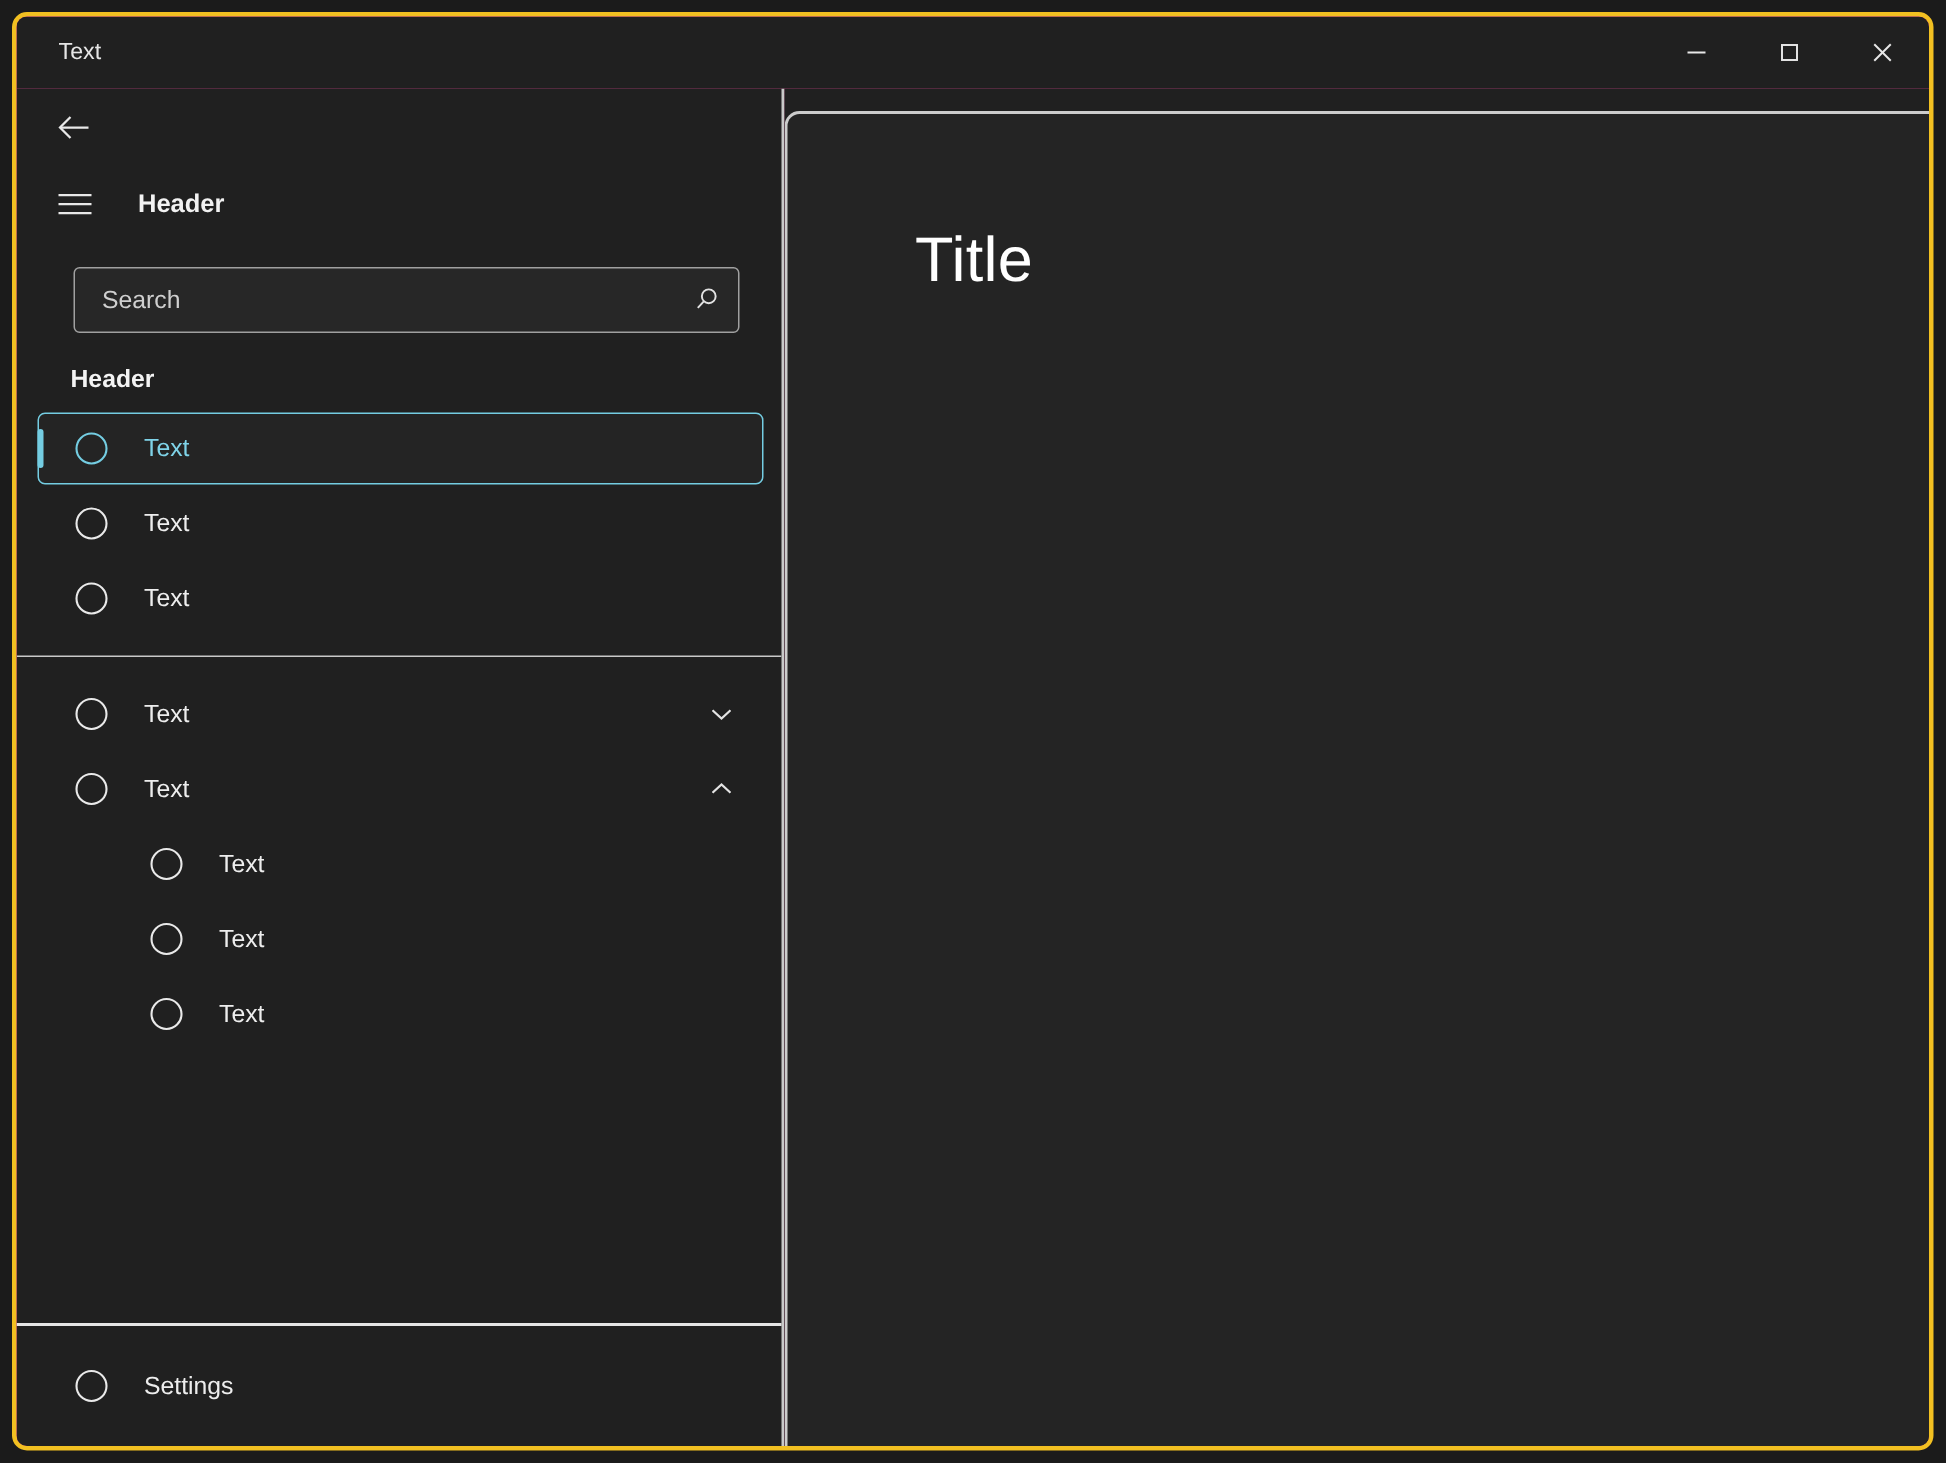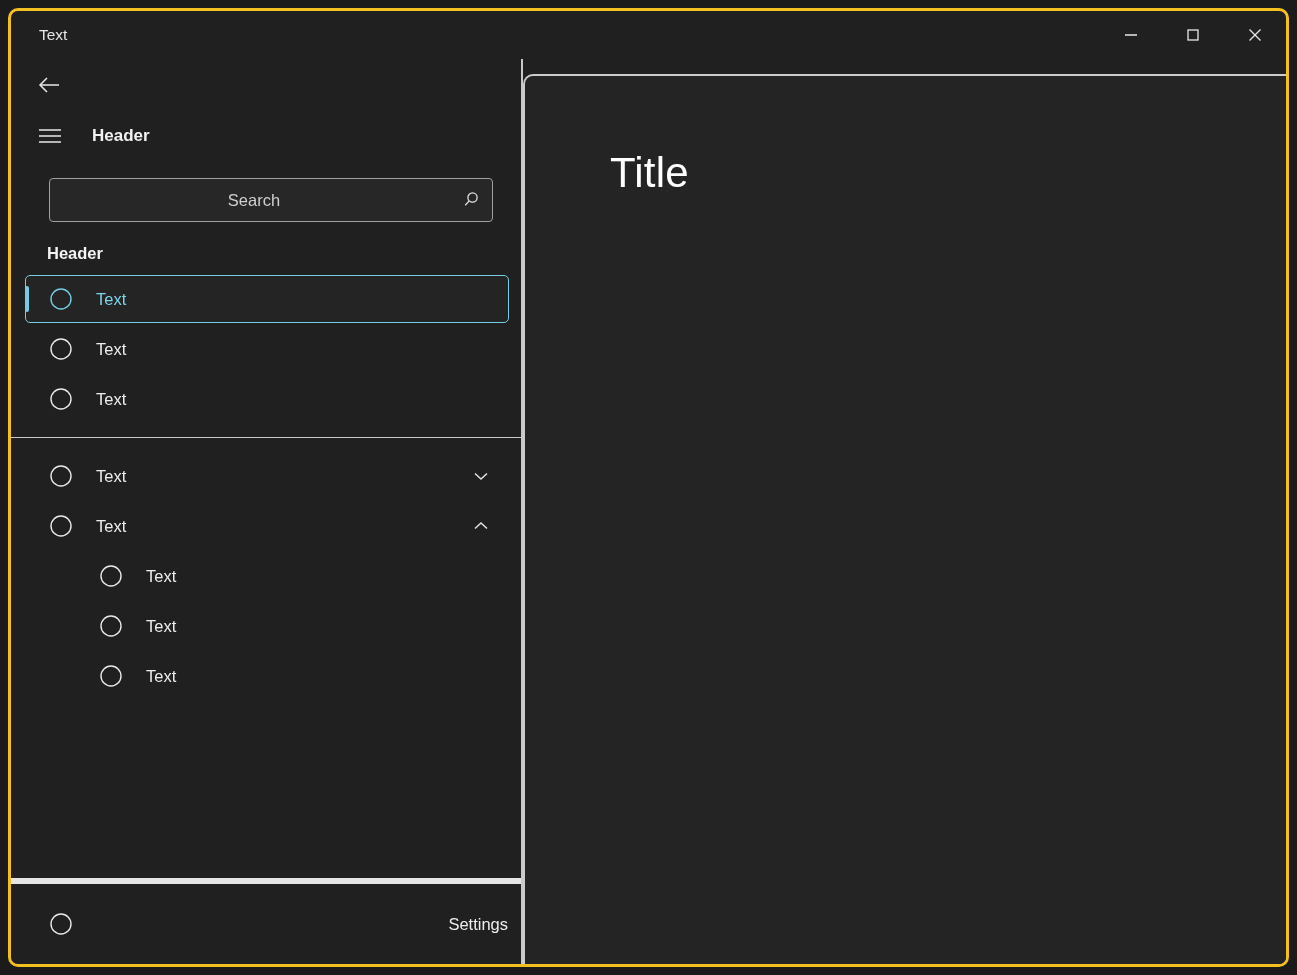--- a/index.html
+++ b/index.html
@@ -122,21 +122,20 @@
   }
   #search-input {
     flex: 1 1 auto;
     background: transparent;
     border: none;
     outline: none;
     color: #dcdcdc;
     font-size: 16.5px;
     font-family: "Liberation Sans", sans-serif;
     padding: 0 10px 0 18px;
-    text-align: center;
   }
   #search-input::placeholder { color: #cfcfcf; opacity: 1; }
   #search-icon-btn {
     width: 42px;
     display: flex; align-items: center; justify-content: center;
     color: #e2e2e2;
   }
 
   
   #nav-scroll {
@@ -204,23 +203,22 @@
   .nav-item.child .nav-glyph { margin-left: 72px; }
 
   .nav-divider {
     height: 1px;
     background: #c9c9c9;
     margin: 14px 0 14px 0;
   }
 
   #nav-footer {
     flex: 0 0 auto;
-    border-top: 6px solid #e5e5e5;
-    padding: 14px 0 14px 0;
-    text-align: right;
+    border-top: 2px solid #e5e5e5;
+    padding: 14px 16px 14px 0;
   }
 
   
   #content-pane {
     flex: 1 1 auto;
     background: #202020;
     position: relative;
     min-width: 0;
   }
   #content-surface {

